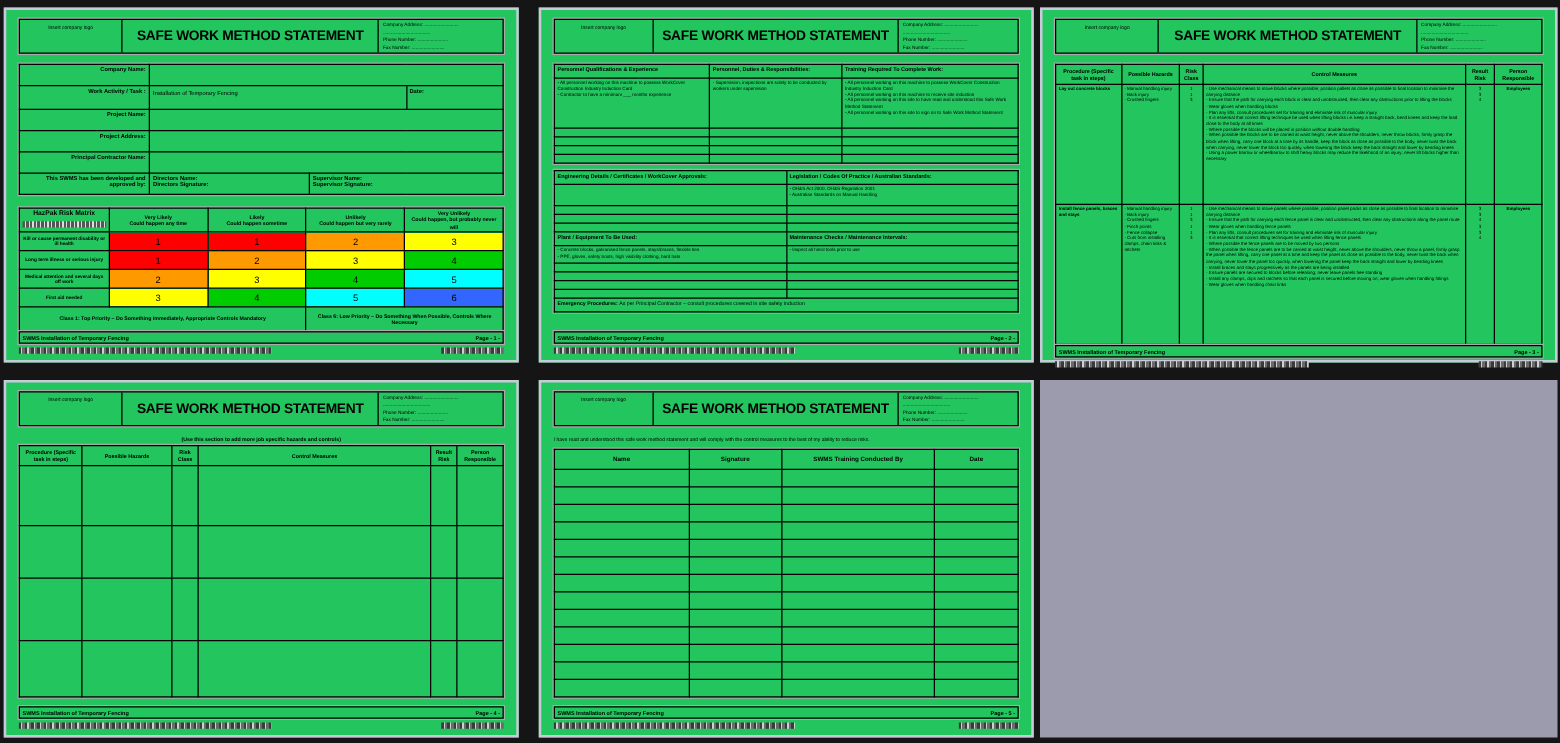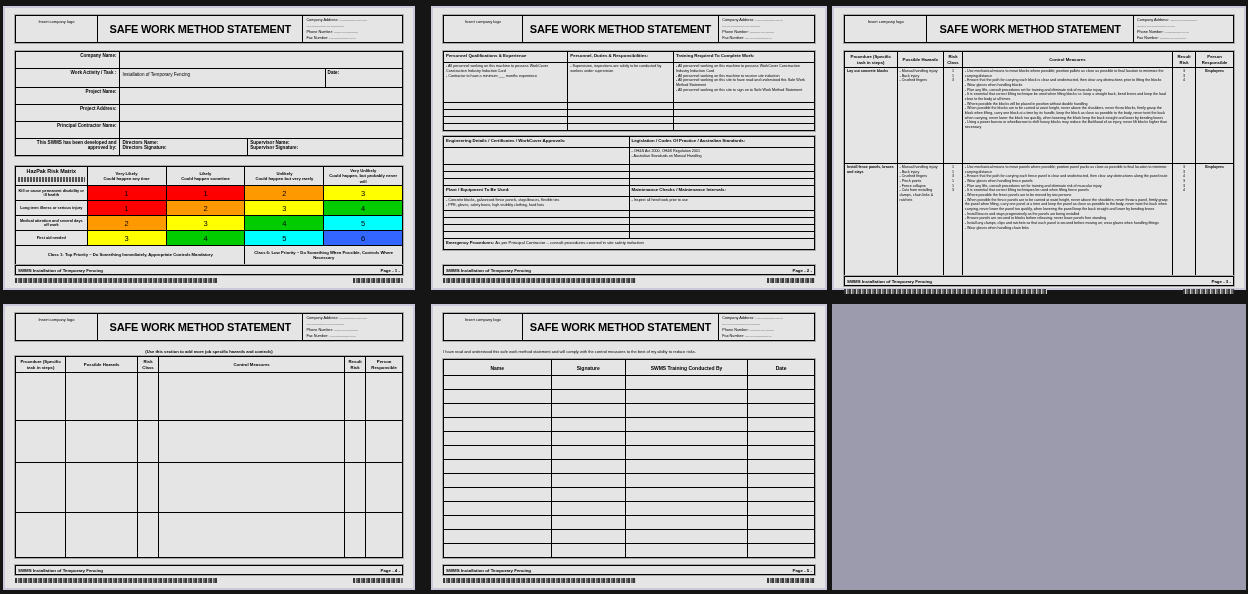--- a/index.html
+++ b/index.html
@@ -1,21 +1,21 @@
 <!DOCTYPE html>
 <html><head>
 <meta charset="utf-8">
 <style>
   html,body { margin:0; padding:0; }
   body {
     width:1248px; height:594px; background:#151515; position:relative;
     font-family:"Liberation Sans", sans-serif; color:#000; overflow:hidden;
   }
   .page {
-    position:absolute; background:#e5e5e5; border:2px solid #c9c9db;
+    position:absolute; background:#22c55e; border:2px solid #c9c9db;
     box-sizing:border-box; padding:7px 10px 5px 10px;
     display:flex; flex-direction:column;
   }
   #p1 { left:3px;   top:6px;   width:412px; height:284px; }
   #p2 { left:431px; top:6px;   width:396px; height:284px; }
   #p3 { left:832px; top:6px;   width:414px; height:284px; }
   #p4 { left:3px;   top:304px; width:412px; height:286px; }
   #p5 { left:431px; top:304px; width:396px; height:286px; }
   .empty-slot { position:absolute; left:832px; top:304px; width:414px; height:286px; background:#9b9bad; }
 

